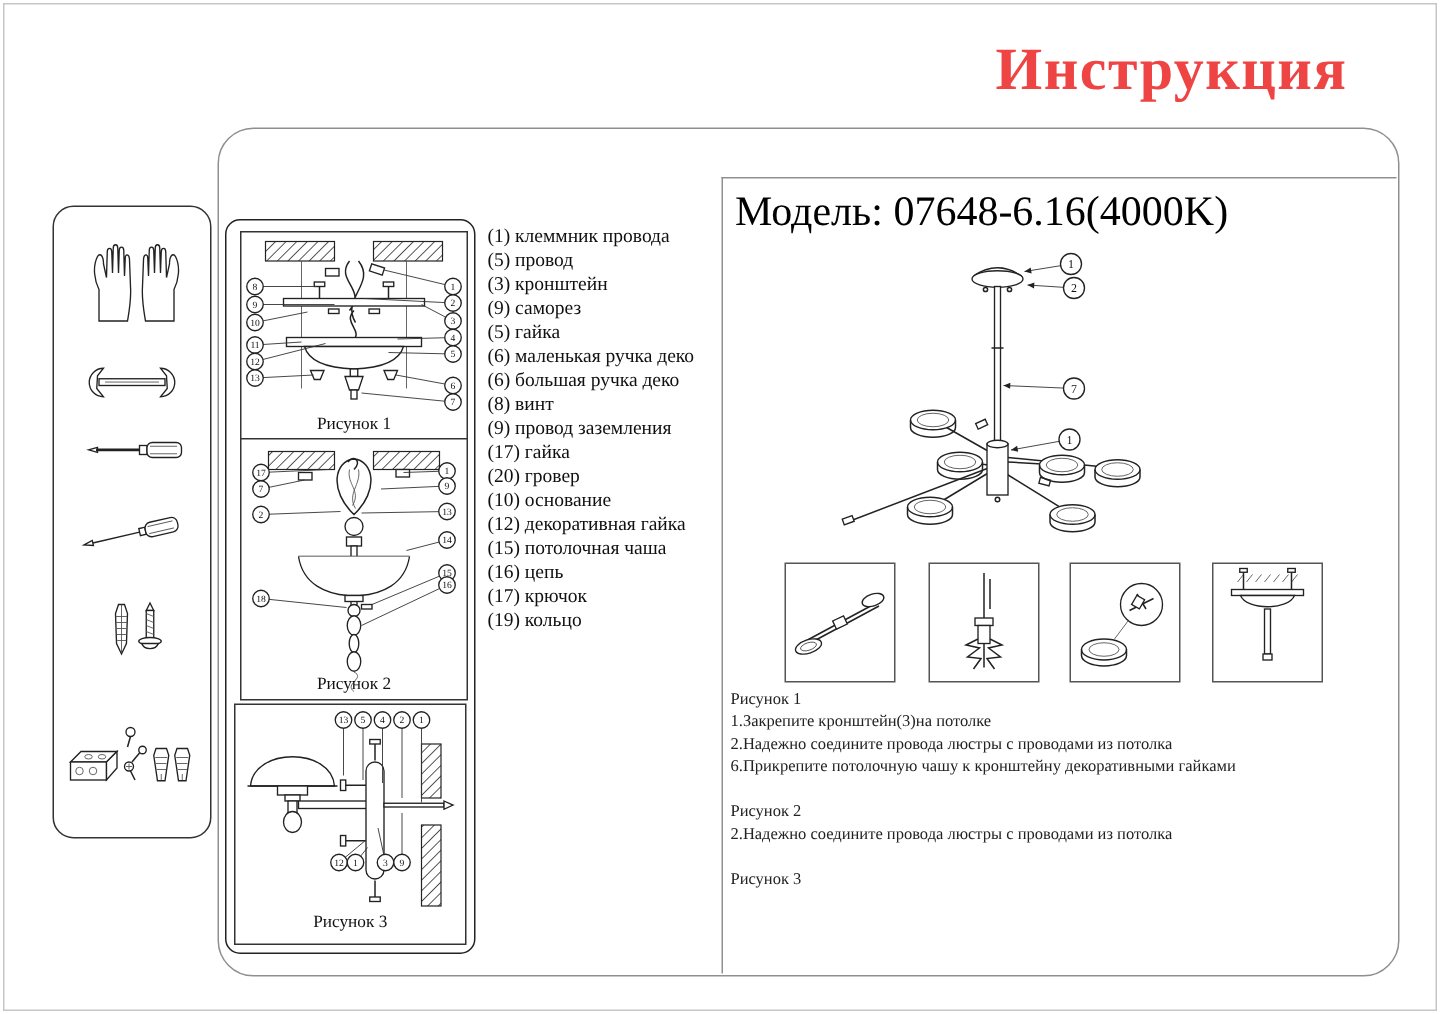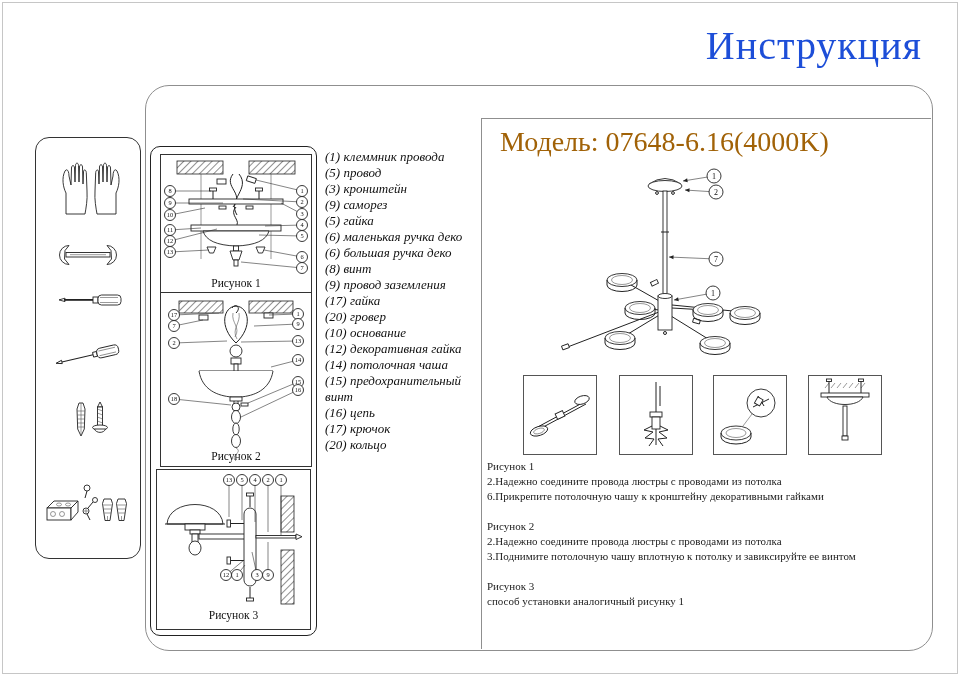--- a/index.html
+++ b/index.html
@@ -1,40 +1,40 @@
 <!DOCTYPE html>
 <html><head>
 <meta charset="utf-8">
 <style>
   html,body{margin:0;padding:0;}
   body{width:960px;height:676px;background:#fff;position:relative;overflow:hidden;
        font-family:"Liberation Serif",serif;color:#111;}
   .page-frame{position:absolute;inset:2px;border:1px solid #c6c6c6;pointer-events:none;}
-  .title{position:absolute;left:640px;top:22px;width:282px;text-align:right;
-         font-size:40px;letter-spacing:1px;color:#1d4ed8;}
+  .title{position:absolute;left:640px;top:22px;width:282px;text-align:center;
+         font-size:40px;letter-spacing:1px;color:#ef4444;font-weight:bold;}
   .main-box{position:absolute;left:145px;top:85px;width:786px;height:564px;
             border:1px solid #8f8f8f;border-radius:24px;}
   .div-v{position:absolute;left:481px;top:118px;width:1px;height:531px;background:#8f8f8f;}
   .div-h{position:absolute;left:481px;top:118px;width:450px;height:1px;background:#8f8f8f;}
   .sidebar{position:absolute;left:35px;top:137px;width:104px;height:420px;
            border:1.5px solid #333;border-radius:14px;}
   .icon{position:absolute;}
   .figures-col{position:absolute;left:150px;top:146px;width:165px;height:488px;
                border:1.5px solid #222;border-radius:10px;}
   .figbox{position:absolute;border:1px solid #333;background:#fff;}
   .fig1{left:9px;top:7px;width:150px;height:138px;}
   .fig2{left:9px;top:145px;width:150px;height:173px;}
   .fig3{left:5px;top:322px;width:153px;height:159px;}
   .figbox svg{position:absolute;left:0;top:0;}
   .figcap{position:absolute;left:0;bottom:4px;width:100%;text-align:center;
           font-size:11.5px;color:#111;}
   .fig3 .figcap{bottom:8px;}
   .parts{position:absolute;left:325px;top:149px;width:162px;font-size:13px;
-         line-height:16px;color:#101010;font-style:italic;}
-  .model{position:absolute;left:500px;top:126px;font-size:28px;color:#a16207;}
+         line-height:16px;color:#101010;}
+  .model{position:absolute;left:490px;top:126px;font-size:28px;color:#000000;}
   .chand{position:absolute;left:535px;top:162px;}
   .stepbox{position:absolute;top:375px;width:72px;height:78px;border:1px solid #555;background:#fff;}
   .sb1{left:523px;}.sb2{left:619px;}.sb3{left:713px;}.sb4{left:808px;}
   .instr{position:absolute;left:487px;top:459px;width:441px;font-size:11px;
          line-height:15px;color:#222;}
   .instr .blk{margin:0 0 15px 0;}
   
   .ln{fill:none;stroke:#222;stroke-width:1;}
   .fw{fill:#fff;stroke:#222;stroke-width:0.9;}
   .tn{fill:none;stroke:#555;stroke-width:0.6;}
@@ -390,25 +390,24 @@
       <div class="part">(9) саморез</div>
       <div class="part">(5) гайка</div>
       <div class="part">(6) маленькая ручка деко</div>
       <div class="part">(6) большая ручка деко</div>
       <div class="part">(8) винт</div>
       <div class="part">(9) провод заземления</div>
       <div class="part">(17) гайка</div>
       <div class="part">(20) гровер</div>
       <div class="part">(10) основание</div>
       <div class="part">(12) декоративная гайка</div>
-      <div class="part">(14) потолочная чаша</div>
-      <div class="part">(15) предохранительный винт</div>
+      <div class="part">(15) потолочная чаша</div>
       <div class="part">(16) цепь</div>
       <div class="part">(17) крючок</div>
-      <div class="part">(20) кольцо</div>
+      <div class="part">(19) кольцо</div>
     </div>
 
   <div class="model">Модель: 07648-6.16(4000K)</div>
 
   <svg class="chand" width="330" height="205" viewBox="0 0 330 205">
     <path class="fw" d="M114,22 Q130,11 146,22"></path>
     <ellipse class="fw" cx="130" cy="24" rx="17" ry="5.5"></ellipse>
     <circle class="ln" cx="122" cy="31" r="1.4"></circle>
     <circle class="ln" cx="138" cy="31" r="1.4"></circle>
     <rect class="fw" x="128" y="29" width="4" height="105"></rect>
@@ -517,26 +516,25 @@
       <rect class="fw" x="12" y="17" width="48" height="4"></rect>
       <path class="fw" d="M18,21 C22,31 50,31 54,21 Z"></path>
       <rect class="fw" x="34" y="30" width="4" height="30"></rect>
       <rect class="fw" x="33" y="60" width="6" height="4"></rect>
     </svg>
   </div>
 
   <div class="instr">
       <div class="blk">
         <div>Рисунок 1</div>
+        <div>1.Закрепите кронштейн(3)на потолке</div>
         <div>2.Надежно соедините провода люстры с проводами из потолка</div>
         <div>6.Прикрепите потолочную чашу к кронштейну декоративными гайками</div>
       </div>
       <div class="blk">
         <div>Рисунок 2</div>
         <div>2.Надежно соедините провода люстры с проводами из потолка</div>
-        <div>3.Поднимите потолочную чашу вплотную к потолку и завиксируйте ее винтом</div>
       </div>
       <div class="blk">
         <div>Рисунок 3</div>
-        <div>способ установки аналогичный рисунку 1</div>
       </div>
     </div>
 </div>
 
 </body></html>

